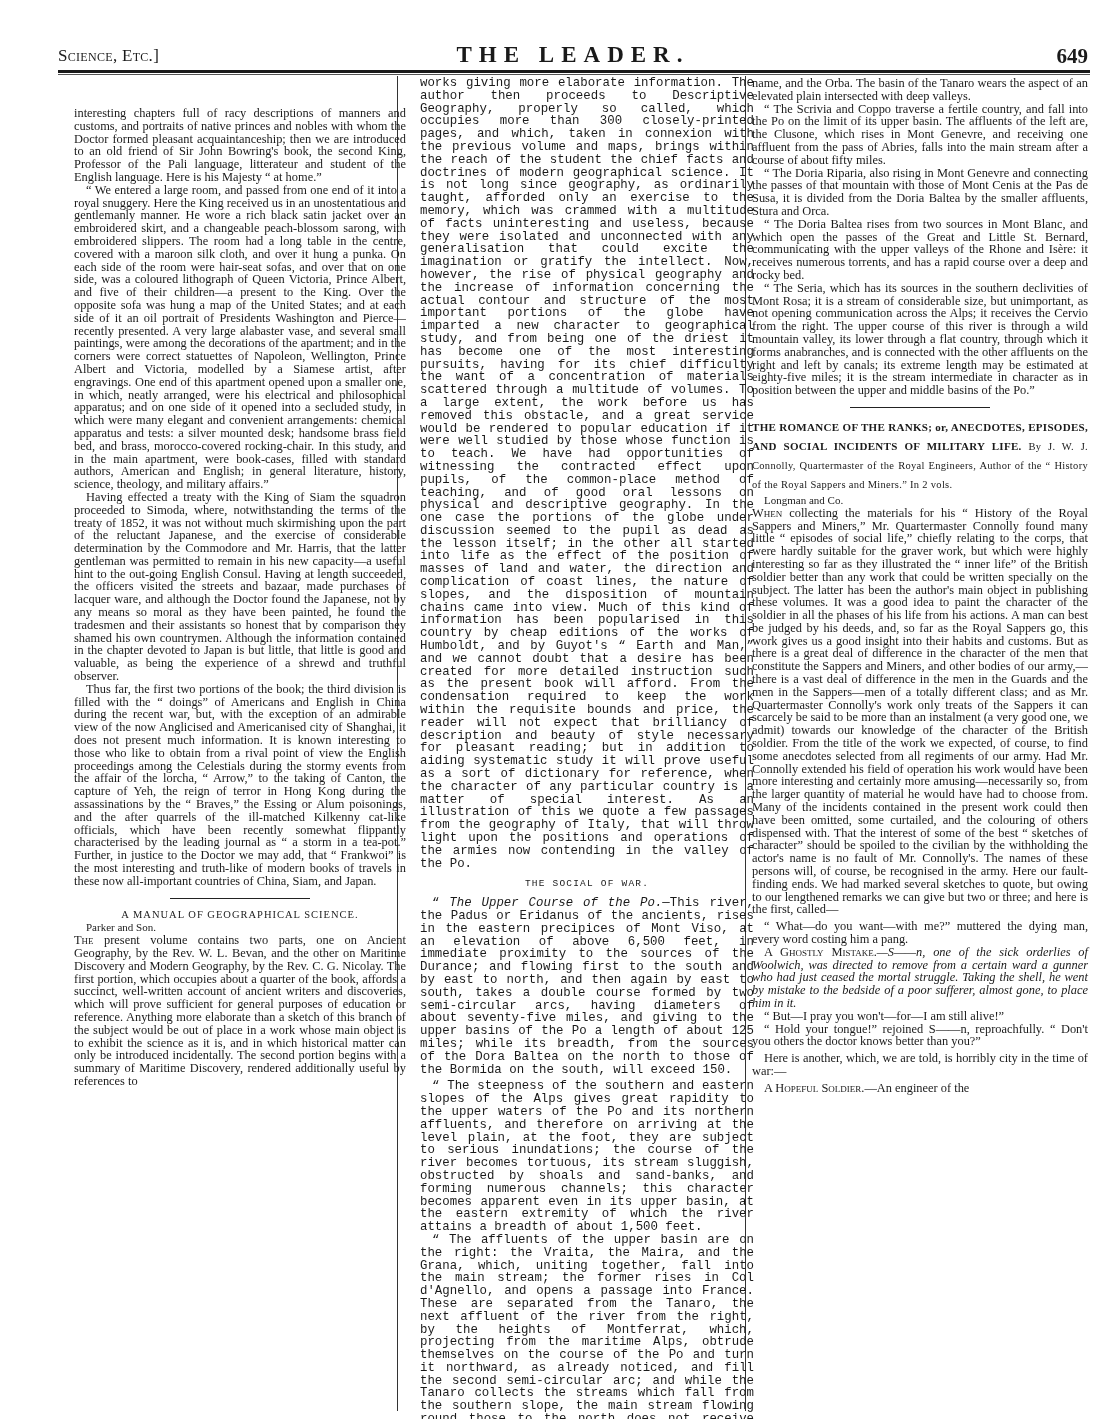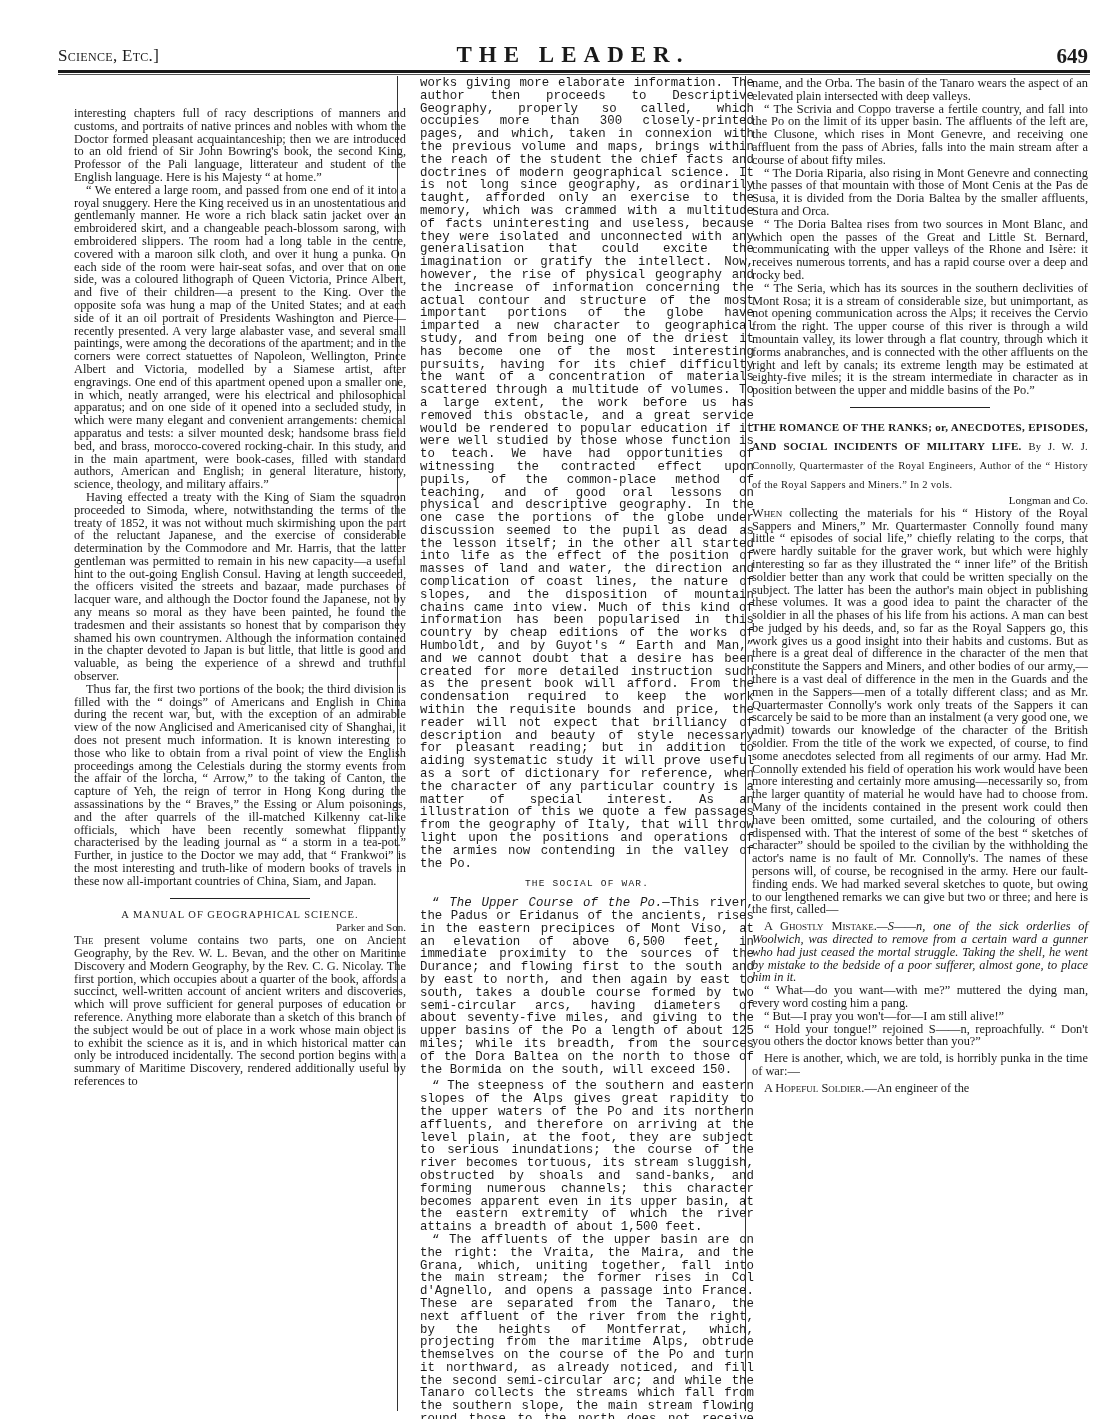--- a/index.html
+++ b/index.html
@@ -48,21 +48,21 @@
     .vr1 { left: 397px; height: 1335px; }
     .vr2 { left: 745px; height: 1335px; }
     .col p { margin: 0; text-indent: 12px; }
     .col p.noindent { text-indent: 0; }
     .sc { font-variant: small-caps; }
     .it { font-style: italic; }
     .heading-center {
       text-align: center; font-size: 10.5px; letter-spacing: 1px;
       margin: 4px 0 0 0; text-indent: 0 !important;
     }
-    .publisher { text-align: right; font-size: 11px; margin: 0; }
+    .publisher { text-align: left; font-size: 11px; margin: 0; }
     .short-rule {
       width: 140px; height: 1px; background: #222; margin: 10px auto 10px auto;
     }
     .book-title {
       font-size: 11px; line-height: 19px; text-indent: 0 !important;
       letter-spacing: 0.3px; margin: 0;
     }
     .book-title .bt-main { font-weight: bold; }
     .book-title .bt-meta { font-size: 10.5px; }
     .spacer-s { height: 4px; }
@@ -110,21 +110,21 @@
   <p class="noindent">name, and the Orba. The basin of the Tanaro wears the aspect of an elevated plain intersected with deep valleys.</p>
   <p>“ The Scrivia and Coppo traverse a fertile country, and fall into the Po on the limit of its upper basin. The affluents of the left are, the Clusone, which rises in Mont Genevre, and receiving one affluent from the pass of Abries, falls into the main stream after a course of about fifty miles.</p>
   <p>“ The Doria Riparia, also rising in Mont Genevre and connecting the passes of that mountain with those of Mont Cenis at the Pas de Susa, it is divided from the Doria Baltea by the smaller affluents, Stura and Orca.</p>
   <p>“ The Doria Baltea rises from two sources in Mont Blanc, and which open the passes of the Great and Little St. Bernard, communicating with the upper valleys of the Rhone and Isère: it receives numerous torrents, and has a rapid course over a deep and rocky bed.</p>
   <p>“ The Seria, which has its sources in the southern declivities of Mont Rosa; it is a stream of considerable size, but unimportant, as not opening communication across the Alps; it receives the Cervio from the right. The upper course of this river is through a wild mountain valley, its lower through a flat country, through which it forms anabranches, and is connected with the other affluents on the right and left by canals; its extreme length may be estimated at eighty-five miles; it is the stream intermediate in character as in position between the upper and middle basins of the Po.”</p>
   <div class="short-rule"></div>
   <p class="book-title"><span class="bt-main">THE ROMANCE OF THE RANKS; or, ANECDOTES, EPISODES, AND SOCIAL INCIDENTS OF MILITARY LIFE.</span> <span class="bt-meta">By J. W. J. Connolly, Quartermaster of the Royal Engineers, Author of the “ History of the Royal Sappers and Miners.” In 2 vols.</span></p>
   <p class="publisher">Longman and Co.</p>
   <p class="noindent"><span class="sc">When</span> <span>collecting the materials for his “ History of the Royal Sappers and Miners,” Mr. Quartermaster Connolly found many little “ episodes of social life,” chiefly relating to the corps, that were hardly suitable for the graver work, but which were highly interesting so far as they illustrated the “ inner life” of the British soldier better than any work that could be written specially on the subject. The latter has been the author's main object in publishing these volumes. It was a good idea to paint the character of the soldier in all the phases of his life from his actions. A man can best be judged by his deeds, and, so far as the Royal Sappers go, this work gives us a good insight into their habits and customs. But as there is a great deal of difference in the character of the men that constitute the Sappers and Miners, and other bodies of our army,—there is a vast deal of difference in the men in the Guards and the men in the Sappers—men of a totally different class; and as Mr. Quartermaster Connolly's work only treats of the Sappers it can scarcely be said to be more than an instalment (a very good one, we admit) towards our knowledge of the character of the British soldier. From the title of the work we expected, of course, to find some anecdotes selected from all regiments of our army. Had Mr. Connolly extended his field of operation his work would have been more interesting and certainly more amusing—necessarily so, from the larger quantity of material he would have had to choose from. Many of the incidents contained in the present work could then have been omitted, some curtailed, and the colouring of others dispensed with. That the interest of some of the best “ sketches of character” should be spoiled to the civilian by the withholding the actor's name is no fault of Mr. Connolly's. The names of these persons will, of course, be recognised in the army. Here our fault-finding ends. We had marked several sketches to quote, but owing to our lengthened remarks we can give but two or three; and here is the first, called—</span></p>
   <div class="spacer-s"></div>
+  <p>“ What—do you want—with me?” muttered the dying man, every word costing him a pang.</p>
   <p><span class="sc">A Ghostly Mistake.</span><span class="it">—S——n, one of the sick orderlies of Woolwich, was directed to remove from a certain ward a gunner who had just ceased the mortal struggle. Taking the shell, he went by mistake to the bedside of a poor sufferer, almost gone, to place him in it.</span></p>
-  <p>“ What—do you want—with me?” muttered the dying man, every word costing him a pang.</p>
   <p>“ But—I pray you won't—for—I am still alive!”</p>
   <p>“ Hold your tongue!” rejoined S——n, reproachfully. “ Don't you others the doctor knows better than you?”</p>
   <div class="spacer-s"></div>
-  <p>Here is another, which, we are told, is horribly punka in the time of war:—</p>
+  <p>Here is another, which, we are told, is horribly city in the time of war:—</p>
   <div class="spacer-s"></div>
   <p><span class="sc">A Hopeful Soldier.</span><span>—An engineer of the</span></p>
 </div>
 
 </body></html>

